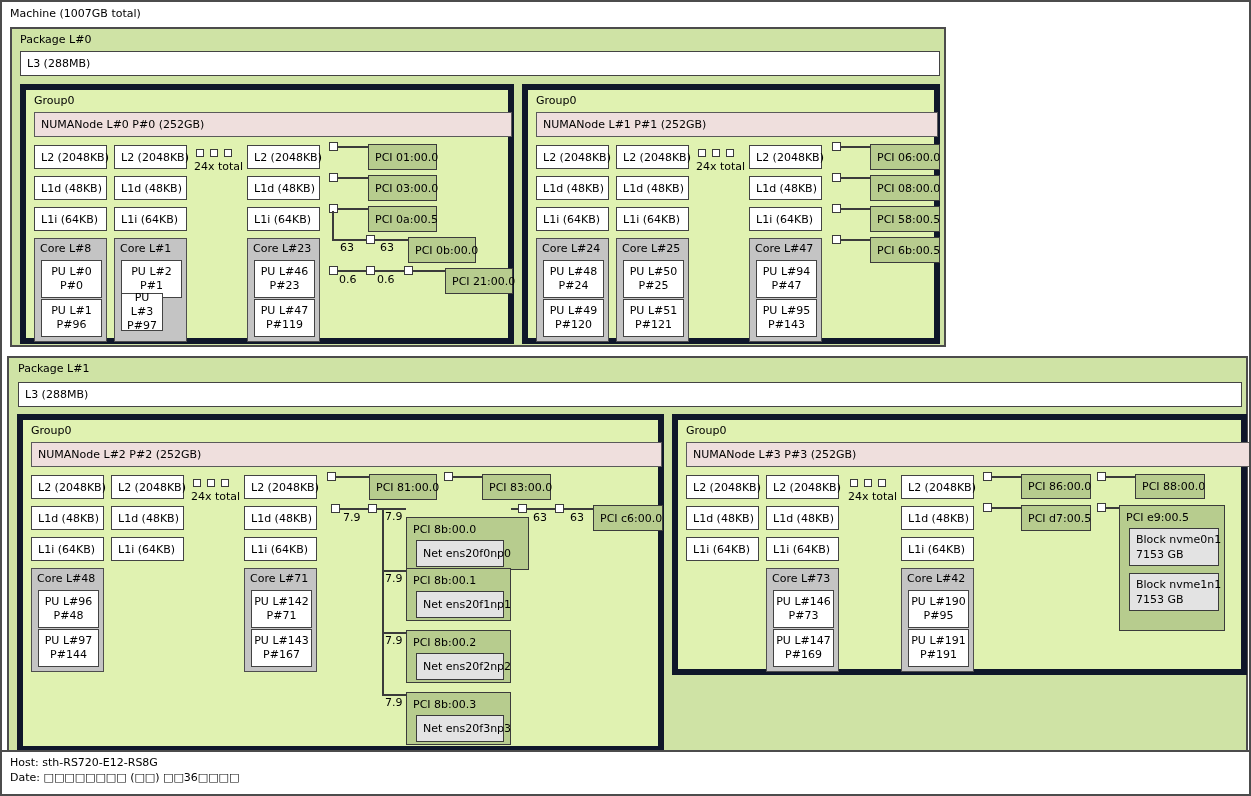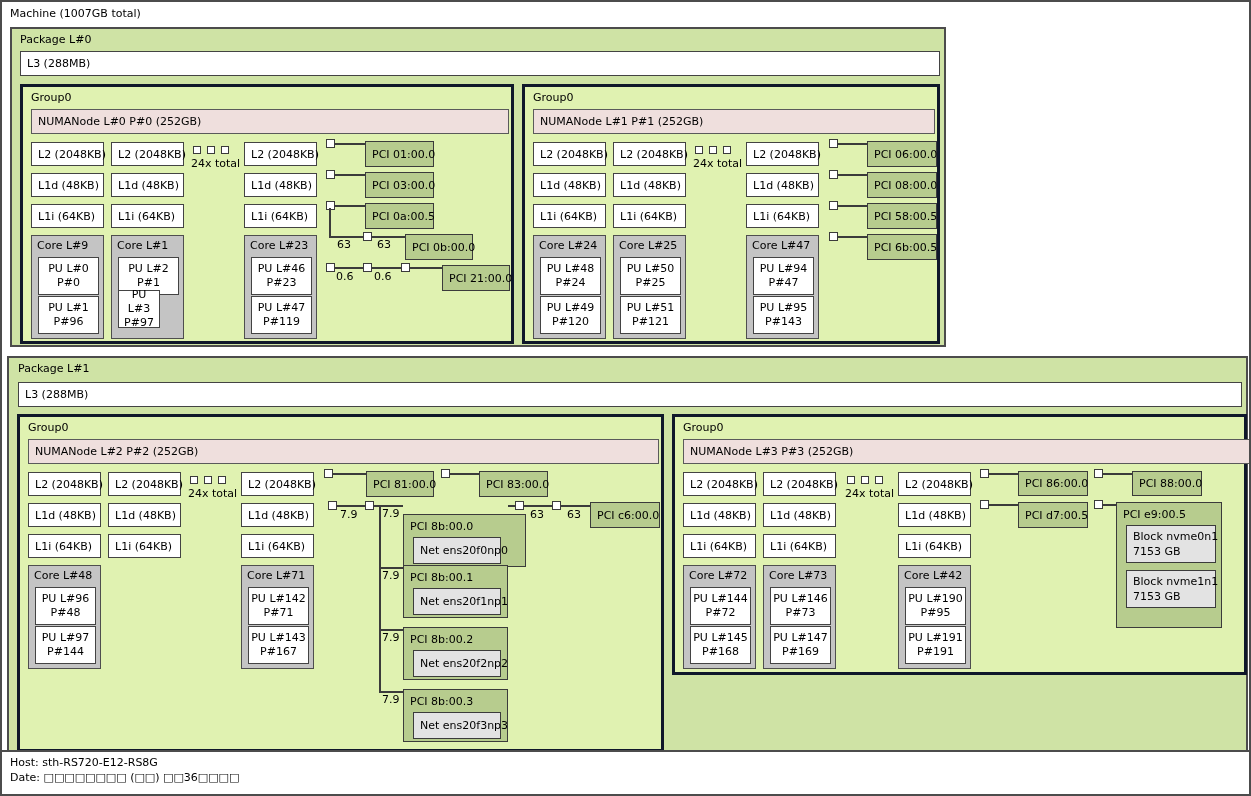--- a/index.html
+++ b/index.html
@@ -1,21 +1,21 @@
 <!DOCTYPE html>
 <html><head>
 <meta charset="utf-8">
 <style>
   html,body{margin:0;padding:0;background:#fff}
   body{font-family:"DejaVu Sans","Liberation Sans",sans-serif;font-size:11px;color:#000}
   .page{position:relative;width:1251px;height:796px;background:#fff;border:2px solid #4c4c4c;box-sizing:border-box;overflow:hidden}
   .abs{position:absolute;box-sizing:border-box}
   .lbl{position:absolute;white-space:nowrap}
   .pkg{background:#cfe3a5;border:2px solid #4c4c4c}
-  .grp{background:#e0f2b1;border:3px solid #0f172a}
+  .grp{background:#e0f2b1;border:6px solid #0f172a}
   .numa{background:#efdfdd;border:1px solid #5a5a5a;display:flex;align-items:center;padding-left:6px;white-space:nowrap}
   .cache{background:#fff;border:1px solid #434343;display:flex;align-items:center;padding-left:6px;white-space:nowrap}
   .core{background:#c4c4c4;border:1px solid #4e4e4e}
   .corelbl{padding:3px 0 0 5px;white-space:nowrap}
   .pu{position:absolute;box-sizing:border-box;background:#fff;border:1px solid #434343;display:flex;flex-direction:column;align-items:center;justify-content:center;line-height:14px;text-align:center}
   .pci{background:#b7cc8e;border:1px solid #3b3b3b}
   .pcic{display:flex;align-items:center;padding-left:6px;white-space:nowrap}
   .pcilbl{padding:5px 0 0 6px;white-space:nowrap}
   .net{position:absolute;box-sizing:border-box;background:#e3e3e3;border:1px solid #3b3b3b;display:flex;align-items:center;padding-left:6px;white-space:nowrap}
   .blk{position:absolute;box-sizing:border-box;background:#e3e3e3;border:1px solid #3b3b3b;padding:3px 0 0 6px;line-height:15px;white-space:nowrap}
@@ -49,21 +49,21 @@
       <div class="cache abs" style="left:8px;top:117px;width:73px;height:24px">L1i (64KB)</div>
       <div class="cache abs" style="left:88px;top:117px;width:73px;height:24px">L1i (64KB)</div>
       <div class="cache abs" style="left:221px;top:117px;width:73px;height:24px">L1i (64KB)</div>
 
       <div class="dot" style="left:170px;top:59px"></div>
       <div class="dot" style="left:184px;top:59px"></div>
       <div class="dot" style="left:198px;top:59px"></div>
       <div class="lbl" style="left:168px;top:70px">24x total</div>
 
       <div class="core abs" style="left:8px;top:148px;width:73px;height:104px">
-        <div class="corelbl">Core L#9</div>
+        <div class="corelbl">Core L#8</div>
         <div class="pu" style="left:6px;top:21px;width:61px;height:38px">
             <span>PU L#0</span>
             <span>P#0</span>
           </div>
         <div class="pu" style="left:6px;top:60px;width:61px;height:38px">
             <span>PU L#1</span>
             <span>P#96</span>
           </div>
       </div>
       <div class="core abs" style="left:88px;top:148px;width:73px;height:104px">
@@ -284,31 +284,20 @@
       <div class="cache abs" style="left:223px;top:86px;width:73px;height:24px">L1d (48KB)</div>
       <div class="cache abs" style="left:8px;top:117px;width:73px;height:24px">L1i (64KB)</div>
       <div class="cache abs" style="left:88px;top:117px;width:73px;height:24px">L1i (64KB)</div>
       <div class="cache abs" style="left:223px;top:117px;width:73px;height:24px">L1i (64KB)</div>
 
       <div class="dot" style="left:172px;top:59px"></div>
       <div class="dot" style="left:186px;top:59px"></div>
       <div class="dot" style="left:200px;top:59px"></div>
       <div class="lbl" style="left:170px;top:70px">24x total</div>
 
-      <div class="core abs" style="left:8px;top:148px;width:73px;height:104px">
-        <div class="corelbl">Core L#72</div>
-        <div class="pu" style="left:6px;top:21px;width:61px;height:38px">
-            <span>PU L#144</span>
-            <span>P#72</span>
-          </div>
-        <div class="pu" style="left:6px;top:60px;width:61px;height:38px">
-            <span>PU L#145</span>
-            <span>P#168</span>
-          </div>
-      </div>
       <div class="core abs" style="left:88px;top:148px;width:73px;height:104px">
         <div class="corelbl">Core L#73</div>
         <div class="pu" style="left:6px;top:21px;width:61px;height:38px">
             <span>PU L#146</span>
             <span>P#73</span>
           </div>
         <div class="pu" style="left:6px;top:60px;width:61px;height:38px">
             <span>PU L#147</span>
             <span>P#169</span>
           </div>

